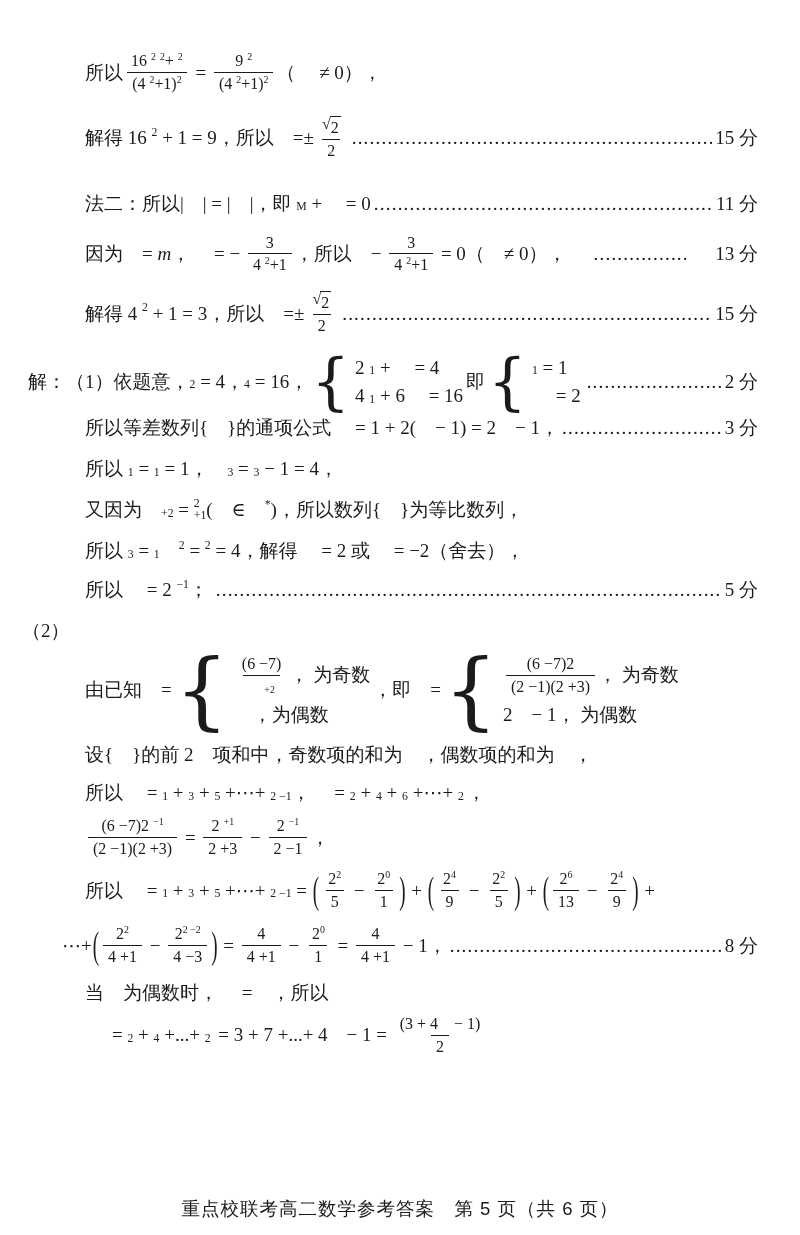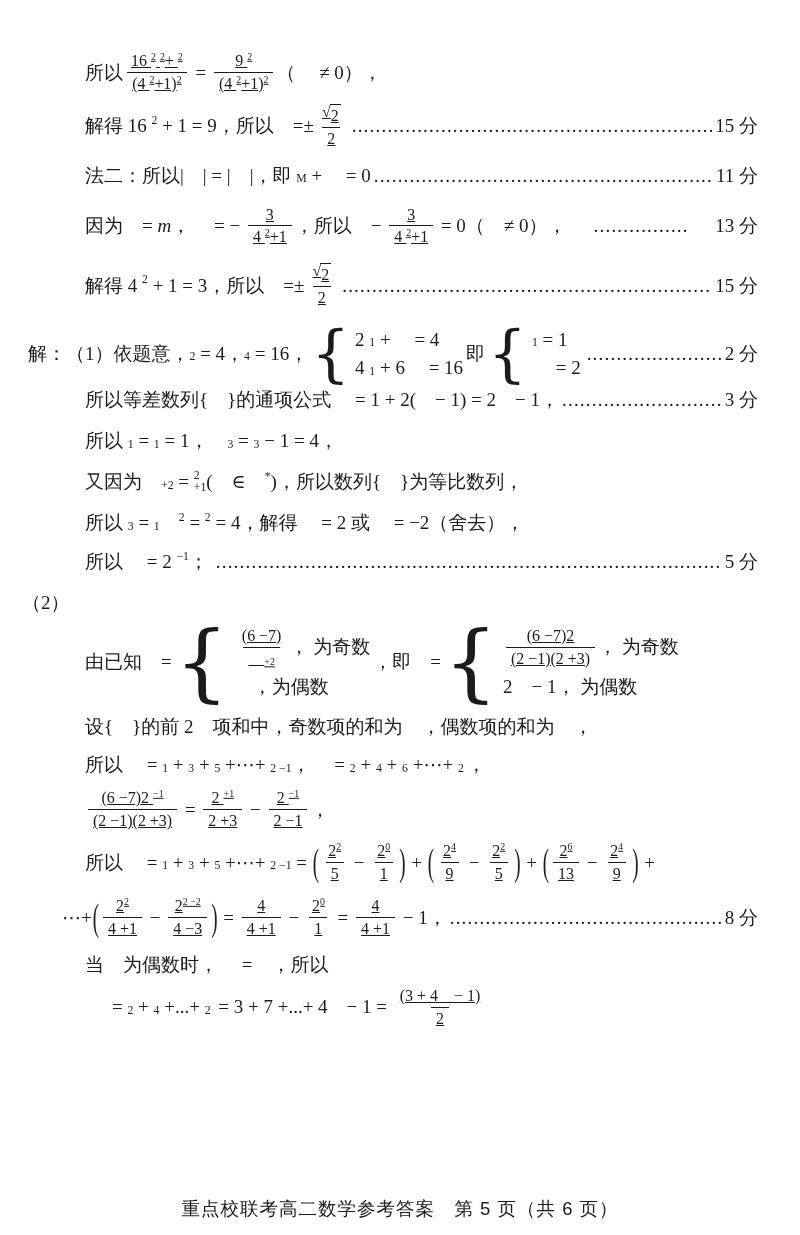--- a/index.html
+++ b/index.html
@@ -31,21 +31,21 @@
   .tok{white-space:pre;}
   .t{white-space:pre;}
   .it{font-style:italic;white-space:pre;}
   .sb{font-size:.62em;transform:translateY(.34em);white-space:pre;}
   .sp{font-size:.62em;transform:translateY(-.42em);white-space:pre;}
   .ss{display:inline-flex;flex-direction:column;align-items:flex-start;font-size:.62em;line-height:1.05;white-space:pre;}
   .frac{
     display:inline-flex;flex-direction:column;align-items:center;
     font-size:.84em;margin:0 3px;vertical-align:middle;
   }
-  .num,.den{display:inline-flex;align-items:center;justify-content:flex-end;padding:1px 5px;white-space:pre;text-decoration:underline;}
+  .num,.den{display:inline-flex;align-items:center;justify-content:flex-end;padding:1px 5px;white-space:pre;}
   .den{border-top:1.6px solid #1b1b1b;}
   .sqrt{display:inline-flex;align-items:stretch;}
   .rad{line-height:1;}
   .sqbody{border-top:1.6px solid #1b1b1b;padding:1px 2px 0 1px;margin-left:-1px;white-space:pre;}
   .cases{display:inline-flex;align-items:center;margin:0 3px;}
   .brace{
     display:flex;align-items:center;justify-content:center;
     line-height:1;font-weight:400;overflow:visible;
     font-family:"DejaVu Serif",serif;
   }
@@ -76,34 +76,34 @@
             <span class="den"><span class="tok t">(4 </span><span class="tok sp">2</span><span class="tok t">+1)</span><span class="tok sp">2</span></span>
           </span>
           <span class="tok t"> = </span>
           <span class="frac">
             <span class="num"><span class="tok t">9 </span><span class="tok sp">2</span></span>
             <span class="den"><span class="tok t">(4 </span><span class="tok sp">2</span><span class="tok t">+1)</span><span class="tok sp">2</span></span>
           </span>
           <span class="tok t">（　 ≠ 0），</span>
         </span>
       </div>
-      <div class="line" style="margin-left: 85px; margin-top: 8px;">
+      <div class="line" style="margin-left: 85px; margin-top: 20px;">
         <span class="linebody">
           <span class="tok t">解得 16 </span>
           <span class="tok sp">2</span>
           <span class="tok t"> + 1 = 9，所以　=±</span>
           <span class="frac">
             <span class="num"><span class="sqrt"><span class="rad">√</span><span class="sqbody">2</span></span></span>
             <span class="den"><span class="tok t">2</span></span>
           </span>
         </span>
         <span class="leader">..................................................................................................................................</span>
         <span class="score">15 分</span>
       </div>
-      <div class="line" style="margin-left: 85px; margin-top: 14px;">
+      <div class="line" style="margin-left: 85px; margin-top: 30px;">
         <span class="linebody">
           <span class="tok t">法二：所以|　| = |　|，即 </span>
           <span class="tok sb">M</span>
           <span class="tok t"> +　 = 0</span>
         </span>
         <span class="leader">..................................................................................................................................</span>
         <span class="score">11 分</span>
       </div>
       <div class="line" style="margin-left: 85px; margin-top: 16px; gap: 24px;">
         <span class="linebody">

